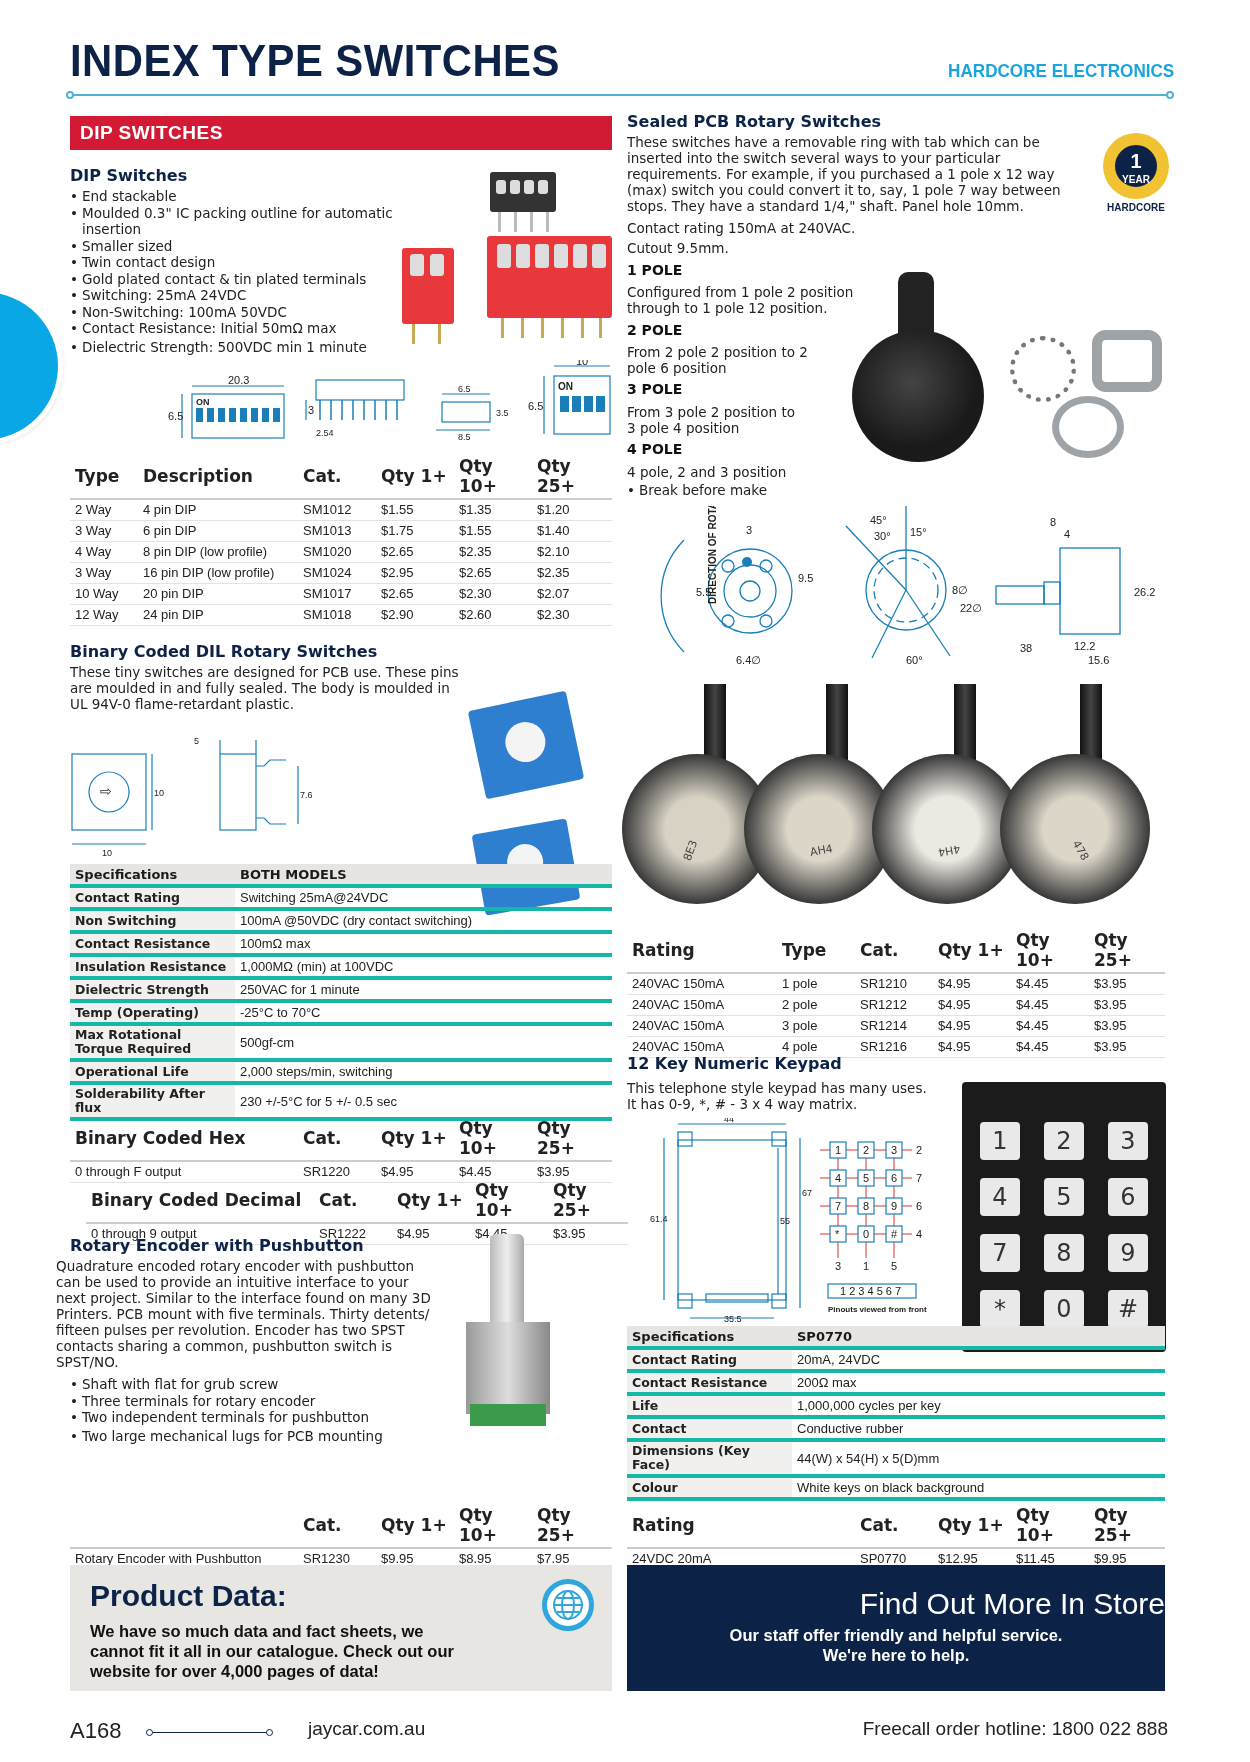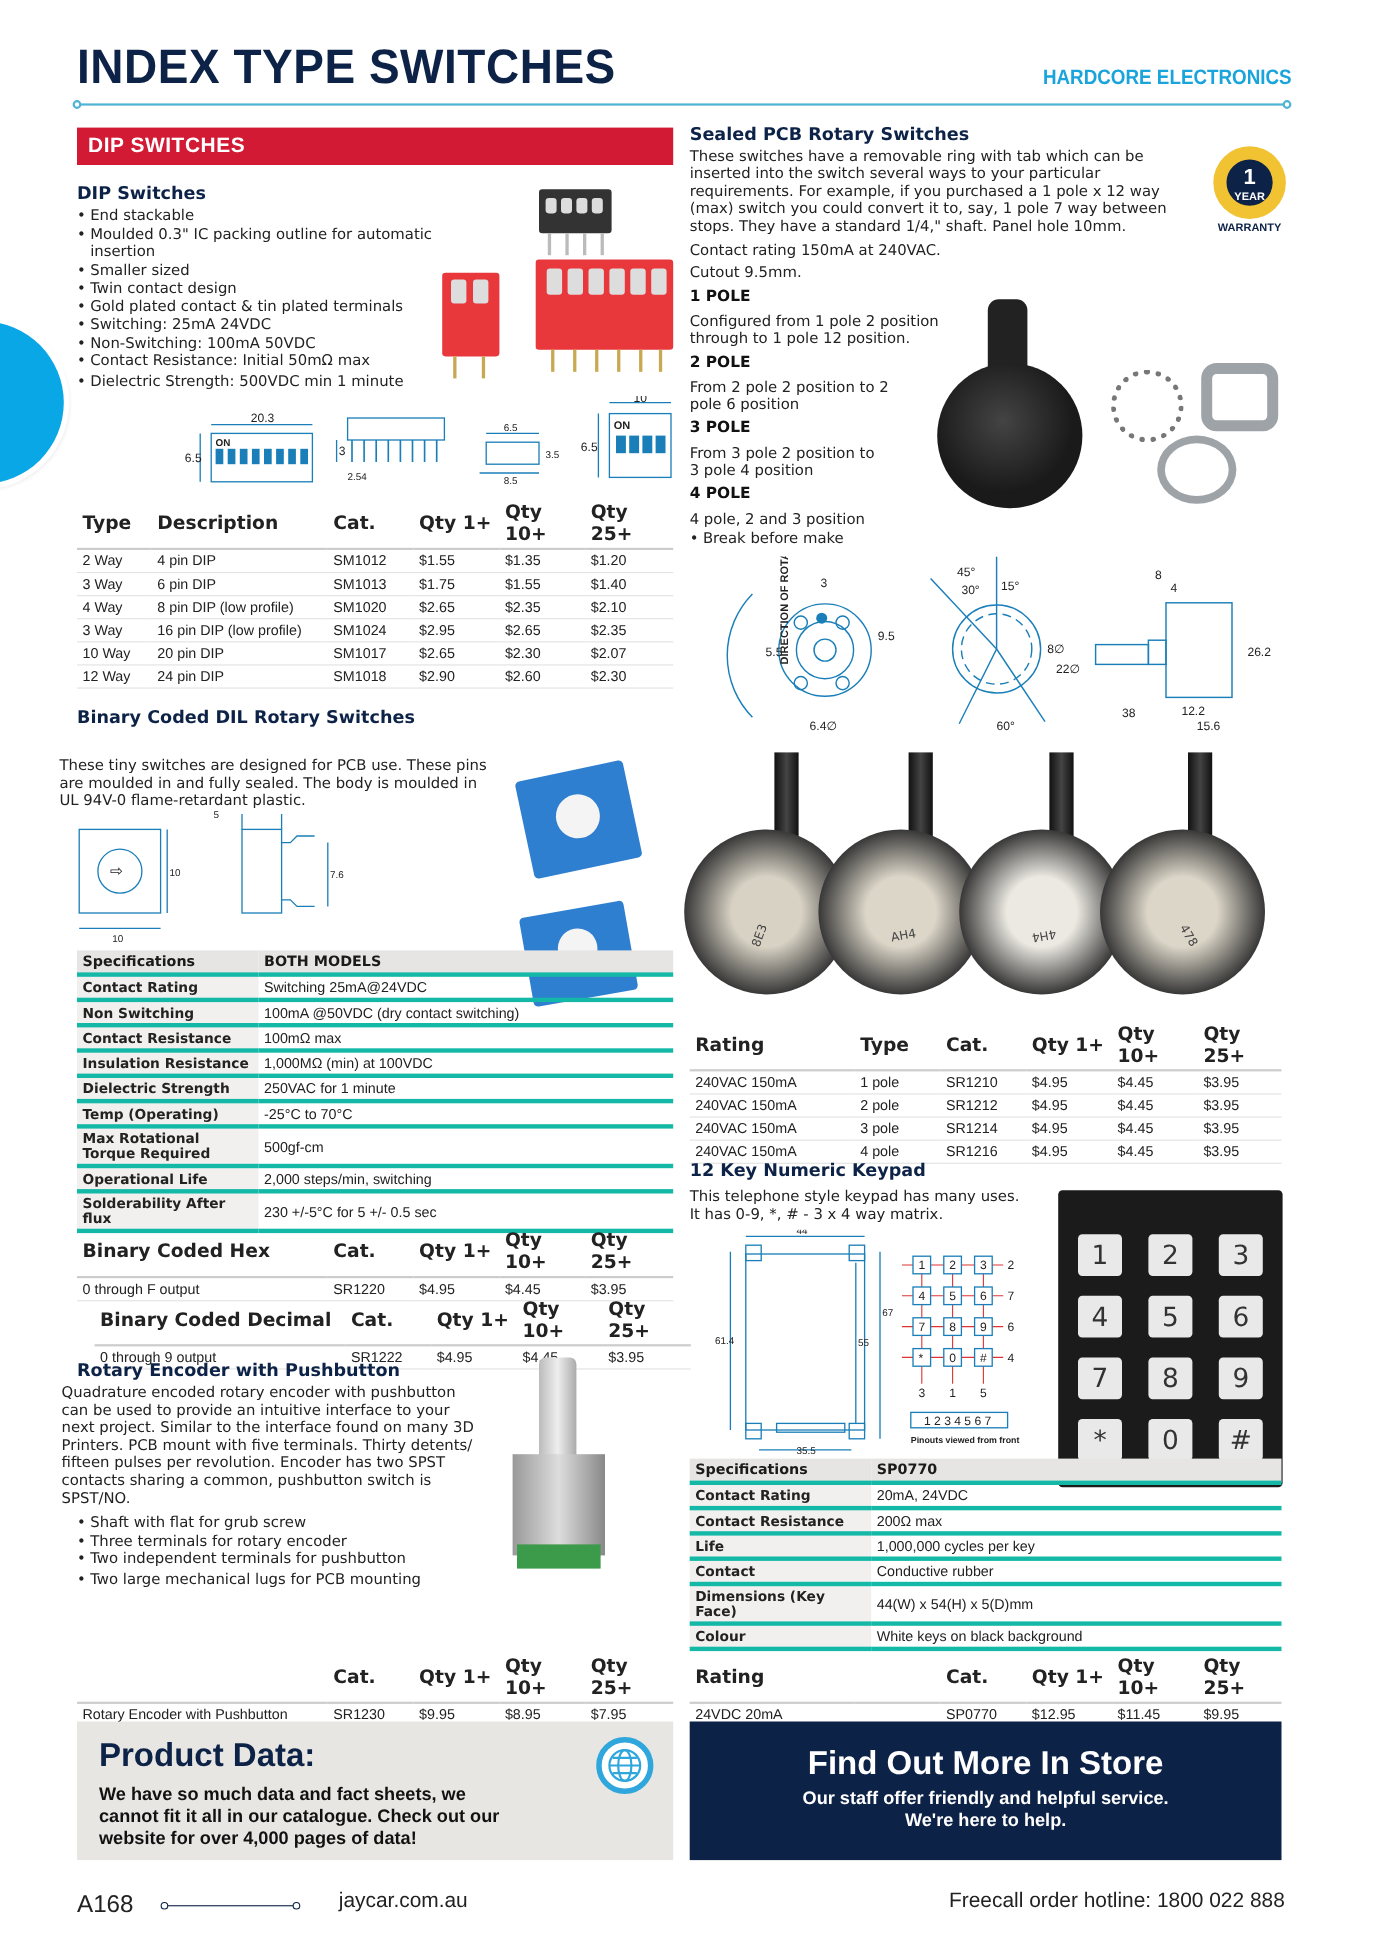--- a/index.html
+++ b/index.html
@@ -62,21 +62,21 @@
   .key { position: absolute; width: 40px; height: 38px; background: #e9e9e9; border-radius: 4px; font-family: "DejaVu Sans", sans-serif; font-size: 24px; color: #333; text-align: center; line-height: 38px; }
 
   .diagram { position: absolute; }
   .diagram svg text { font-family: "Liberation Sans", sans-serif; font-size: 11px; fill: #222; }
 
   .product-data { left: 70px; top: 1565px; width: 542px; height: 126px; background: #e8e6e2; }
   .pd-title { position: absolute; left: 20px; top: 14px; font-family: "Liberation Sans", sans-serif; font-weight: 700; font-size: 30px; color: #0d2247; }
   .pd-body { position: absolute; left: 20px; top: 56px; width: 380px; font-family: "Liberation Sans", sans-serif; font-weight: 700; font-size: 16.5px; line-height: 20px; color: #111; }
   .globe { position: absolute; right: 18px; top: 14px; width: 52px; height: 52px; border-radius: 50%; border: 5px solid #2fa6dc; background: #fff; display: flex; align-items: center; justify-content: center; }
   .store { left: 627px; top: 1565px; width: 538px; height: 126px; background: #0d2247; color: #fff; text-align: center; }
-  .store-title { margin-top: 22px; font-family: "Liberation Sans", sans-serif; font-weight: 700; font-size: 30px; }
+  .store-title { margin-top: 22px; font-family: "Liberation Sans", sans-serif; font-weight: 400; font-size: 30px; text-align: right; }
   .store-body { margin-top: 4px; font-family: "Liberation Sans", sans-serif; font-weight: 700; font-size: 16.5px; line-height: 20px; }
 
   .footer { top: 1718px; font-family: "Liberation Sans", sans-serif; font-size: 19px; color: #222; }
 </style>
 </head>
 <body>
 
 <div class="abs page-title">INDEX TYPE SWITCHES</div>
 <div class="abs brand">HARDCORE ELECTRONICS</div>
 <div class="abs rule"></div>
@@ -240,21 +240,21 @@
         <td>24 pin DIP</td>
         <td>SM1018</td>
         <td>$2.90</td>
         <td>$2.60</td>
         <td>$2.30</td>
       </tr>
   </tbody>
 </table>
 
 <h2 class="sec" style="left:70px; top:642px;">Binary Coded DIL Rotary Switches</h2>
-<div class="para" style="left:54px; top:664px; width:390px;margin-top:24px;">These tiny switches are designed for PCB use. These pins are moulded in and fully sealed. The body is moulded in UL 94V-0 flame-retardant plastic.</div>
+<div class="para" style="left:70px; top:664px; width:390px;">These tiny switches are designed for PCB use. These pins are moulded in and fully sealed. The body is moulded in UL 94V-0 flame-retardant plastic.</div>
 
 <div class="diagram" style="left:70px; top:732px;">
   <svg width="260" height="130" viewBox="0 0 260 130">
     <g stroke="#1a7fb8" fill="none" stroke-width="1.2">
       <rect x="2" y="22" width="74" height="76"></rect>
       <circle cx="39" cy="60" r="20"></circle>
       <line x1="82" y1="22" x2="82" y2="98"></line>
       <line x1="2" y1="112" x2="76" y2="112"></line>
       <rect x="150" y="22" width="36" height="76"></rect>
       <line x1="150" y1="8" x2="150" y2="22"></line>
@@ -403,21 +403,21 @@
 <div class="para" style="left:627px; top:220px;">Contact rating 150mA at 240VAC.</div>
 <div class="para" style="left:627px; top:240px;">Cutout 9.5mm.</div>
 
 <div class="warranty abs">
   <div class="seal">
     <div class="seal-inner">
       <span class="seal-num">1</span>
       <span class="seal-yr">YEAR</span>
     </div>
   </div>
-  <div class="warranty-label">WARRANTY</div>
+  <div class="warranty-label">HARDCORE</div>
 </div>
 
 <div class="pole-h" style="left:627px; top:262px;">1 POLE</div>
 <div class="para" style="left:627px; top:284px; width:250px;">Configured from 1 pole 2 position through to 1 pole 12 position.</div>
 <div class="pole-h" style="left:627px; top:322px;">2 POLE</div>
 <div class="para" style="left:627px; top:344px; width:200px;">From 2 pole 2 position to 2 pole 6 position</div>
 <div class="pole-h" style="left:627px; top:381px;">3 POLE</div>
 <div class="para" style="left:627px; top:404px; width:180px;">From 3 pole 2 position to 3 pole 4 position</div>
 <div class="pole-h" style="left:627px; top:441px;">4 POLE</div>
 <div class="para" style="left:627px; top:464px;">4 pole, 2 and 3 position</div>

